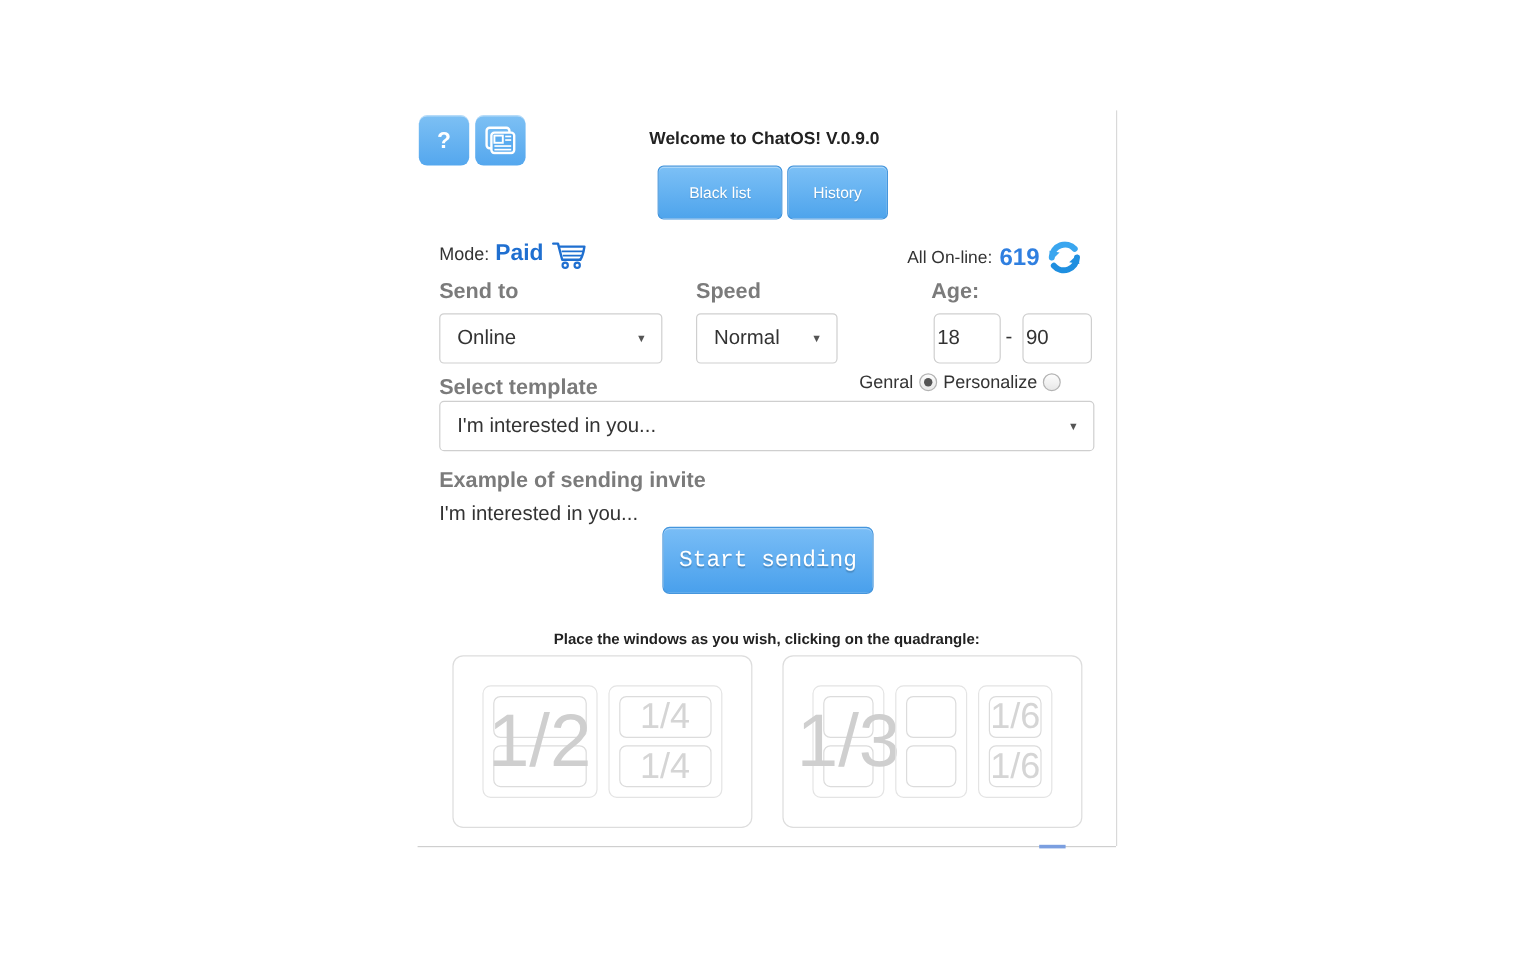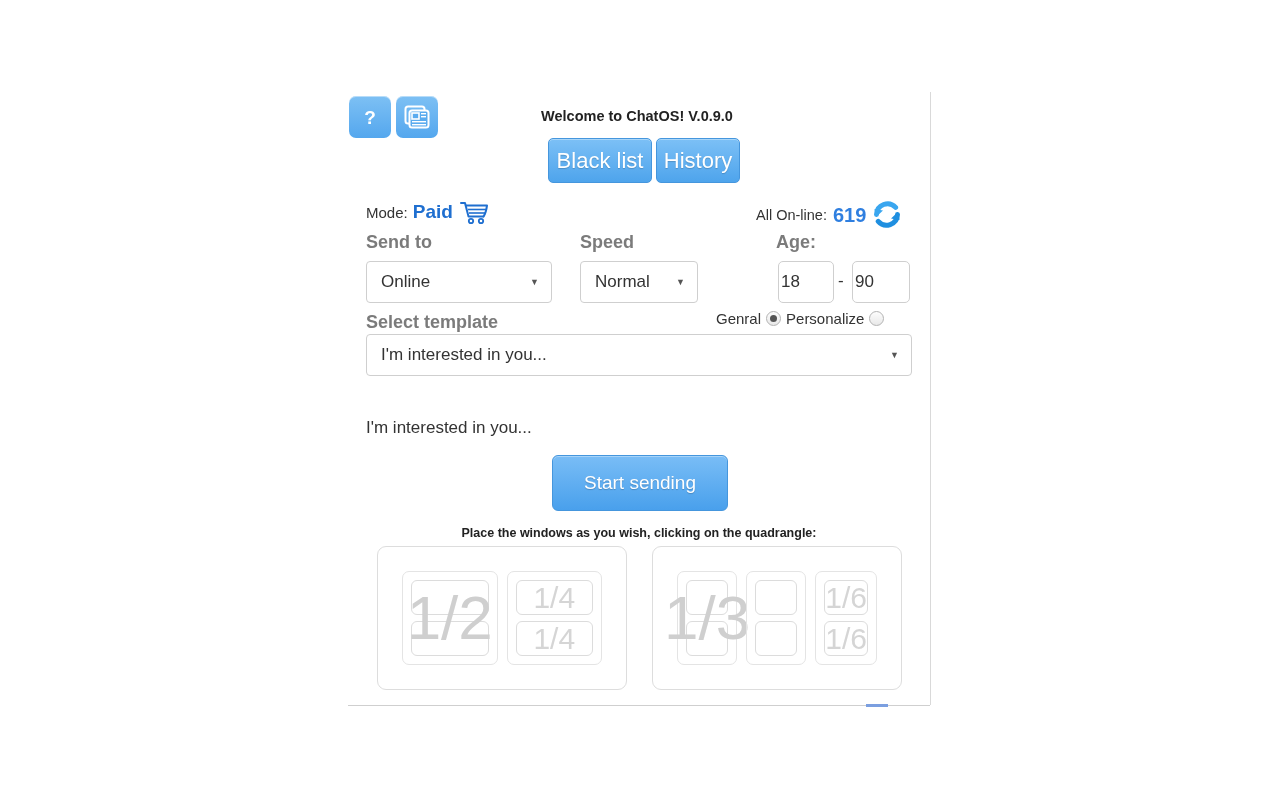--- a/index.html
+++ b/index.html
@@ -79,21 +79,21 @@
     color: #222222;
   }
 
   
   .blue-btn {
     position: absolute;
     border: 1px solid #4596dd;
     border-radius: 5px;
     background: linear-gradient(#7cc0f6, #4ea4ec);
     color: #ffffff;
-    font-size: 22px;
+    font-size: 13px;
     display: flex;
     align-items: center;
     justify-content: center;
     cursor: pointer;
     text-shadow: 0 1px 1px rgba(0,0,0,.18);
     box-shadow: inset 0 1px 0 rgba(255,255,255,.35);
   }
   #blacklist-btn { left: 548px; top: 138px; width: 102px; height: 43px; }
   #history-btn   { left: 656px; top: 138px; width: 82px;  height: 43px; }
 
@@ -218,34 +218,35 @@
     left: 3px; top: 3px;
     width: 7px; height: 7px;
     border-radius: 50%;
     background: #555555;
   }
 
   
   #start-btn {
     position: absolute;
     left: 552px;
-    top: 455px;
+    top: 439px;
     width: 174px;
     height: 54px;
     border: 1px solid #4596dd;
     border-radius: 6px;
     background: linear-gradient(#79bdf6, #49a0ec);
     color: #ffffff;
     font-size: 19px;
     display: flex;
     align-items: center;
     justify-content: center;
     cursor: pointer;
     text-shadow: 0 1px 1px rgba(0,0,0,.2);
     box-shadow: inset 0 1px 0 rgba(255,255,255,.35);
+    font-family: Liberation Mono, monospace;
   }
 
   .quad-caption {
     position: absolute;
     left: 348px;
     top: 526px;
     width: 582px;
     text-align: center;
     font-size: 12.5px;
     font-weight: bold;
@@ -387,20 +388,21 @@
     <span class="rlabel">Personalize</span>
     <span class="radio"></span>
   </div>
 
   <div class="fld-head" id="template-head">Select template</div>
   <div class="sel" id="template-select">
     <span class="val">I'm interested in you...</span>
     <span class="caret">▼</span>
   </div>
 
+  <div class="fld-head" id="example-head">Example of sending invite</div>
   <div class="example-text">I'm interested in you...</div>
 
   <div id="start-btn">
     <span>Start sending</span>
   </div>
 
   <div class="quad-caption">Place the windows as you wish, clicking on the quadrangle:</div>
 
   <div class="quad-group" id="quad-group-left">
     <div class="quad-col">

